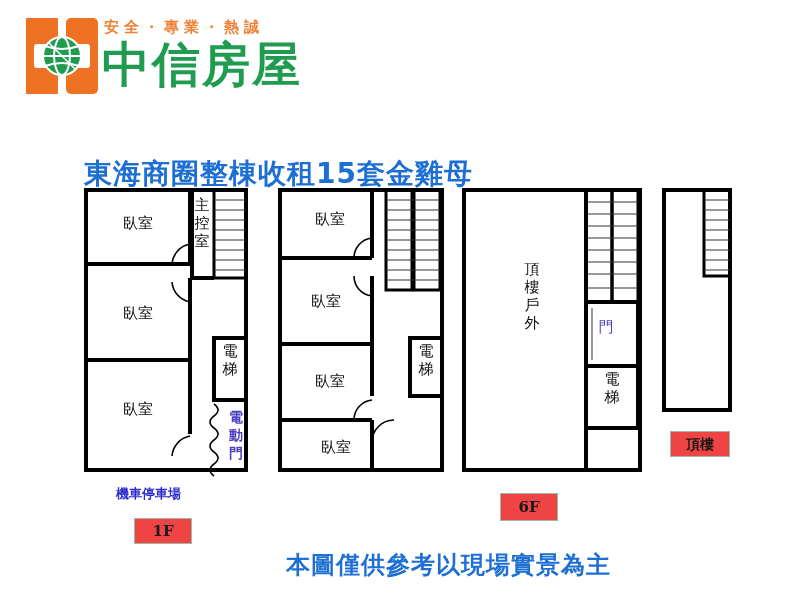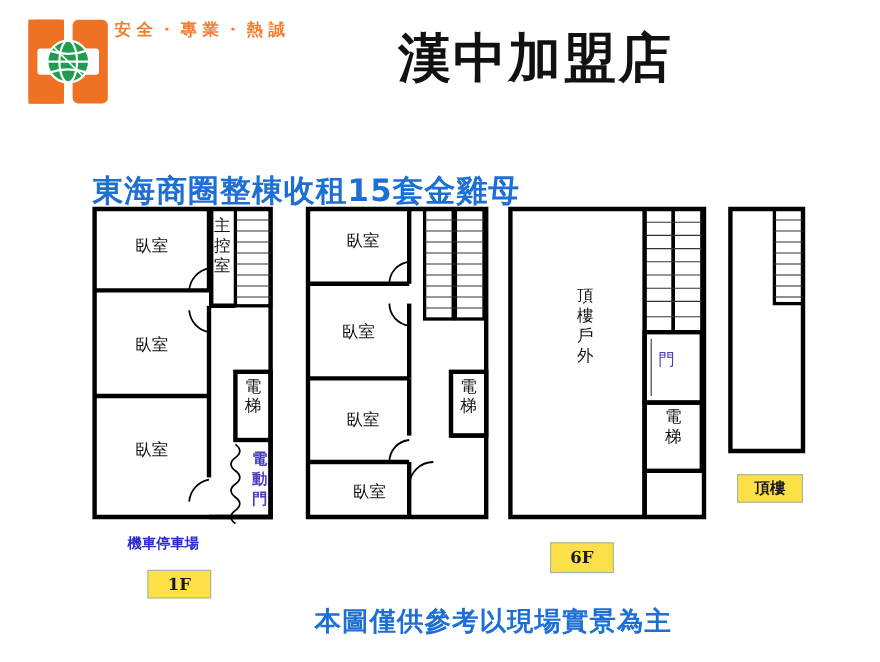--- a/index.html
+++ b/index.html
@@ -39,21 +39,21 @@
     font-size:28px;line-height:34px;letter-spacing:1px;
     color:#1d6fd4;font-weight:bold;white-space:nowrap;margin-top:29px;
   }
 
   
   .plans{position:absolute;left:0;top:178px;width:800px;height:310px;}
 
   
   .floor-tag{
     position:absolute;
-    background:#fde047;
+    background:#ef4444;
     border:1px solid #9fb6ab;
     color:#1a1a1a;
     font-weight:bold;
     text-align:center;
     font-family:"DejaVu Serif","Liberation Serif",serif;
   }
   .blue-note{
     position:absolute;
     color:#2b2bd0;
     font-weight:bold;
@@ -89,21 +89,21 @@
         <circle cx="38" cy="40" r="19" fill="none" stroke="#ffffff" stroke-width="2"></circle>
         <ellipse cx="38" cy="40" rx="8" ry="19" fill="none" stroke="#ffffff" stroke-width="2"></ellipse>
         <line x1="19" y1="40" x2="57" y2="40" stroke="#ffffff" stroke-width="2"></line>
         <path d="M21 30 Q38 36 55 30" fill="none" stroke="#ffffff" stroke-width="2"></path>
         <path d="M21 50 Q38 44 55 50" fill="none" stroke="#ffffff" stroke-width="2"></path>
         <line x1="24" y1="26" x2="52" y2="54" stroke="#ffffff" stroke-width="1.6"></line>
       </svg>
     </div>
 
     <div class="tagline">安全・專業・熱誠</div>
-    <div class="store-name">漢中加盟店</div>
+    <div class="brand">中信房屋</div>
   </div>
 
   <div class="main-title">東海商圈整棟收租15套金雞母</div>
 
   <div class="plans">
     <svg width="800" height="310" viewBox="0 0 800 310">
       <defs>
         <style>
           .w  { stroke:#000; stroke-width:4; fill:none; }
           .wt { stroke:#000; stroke-width:3; fill:none; }

